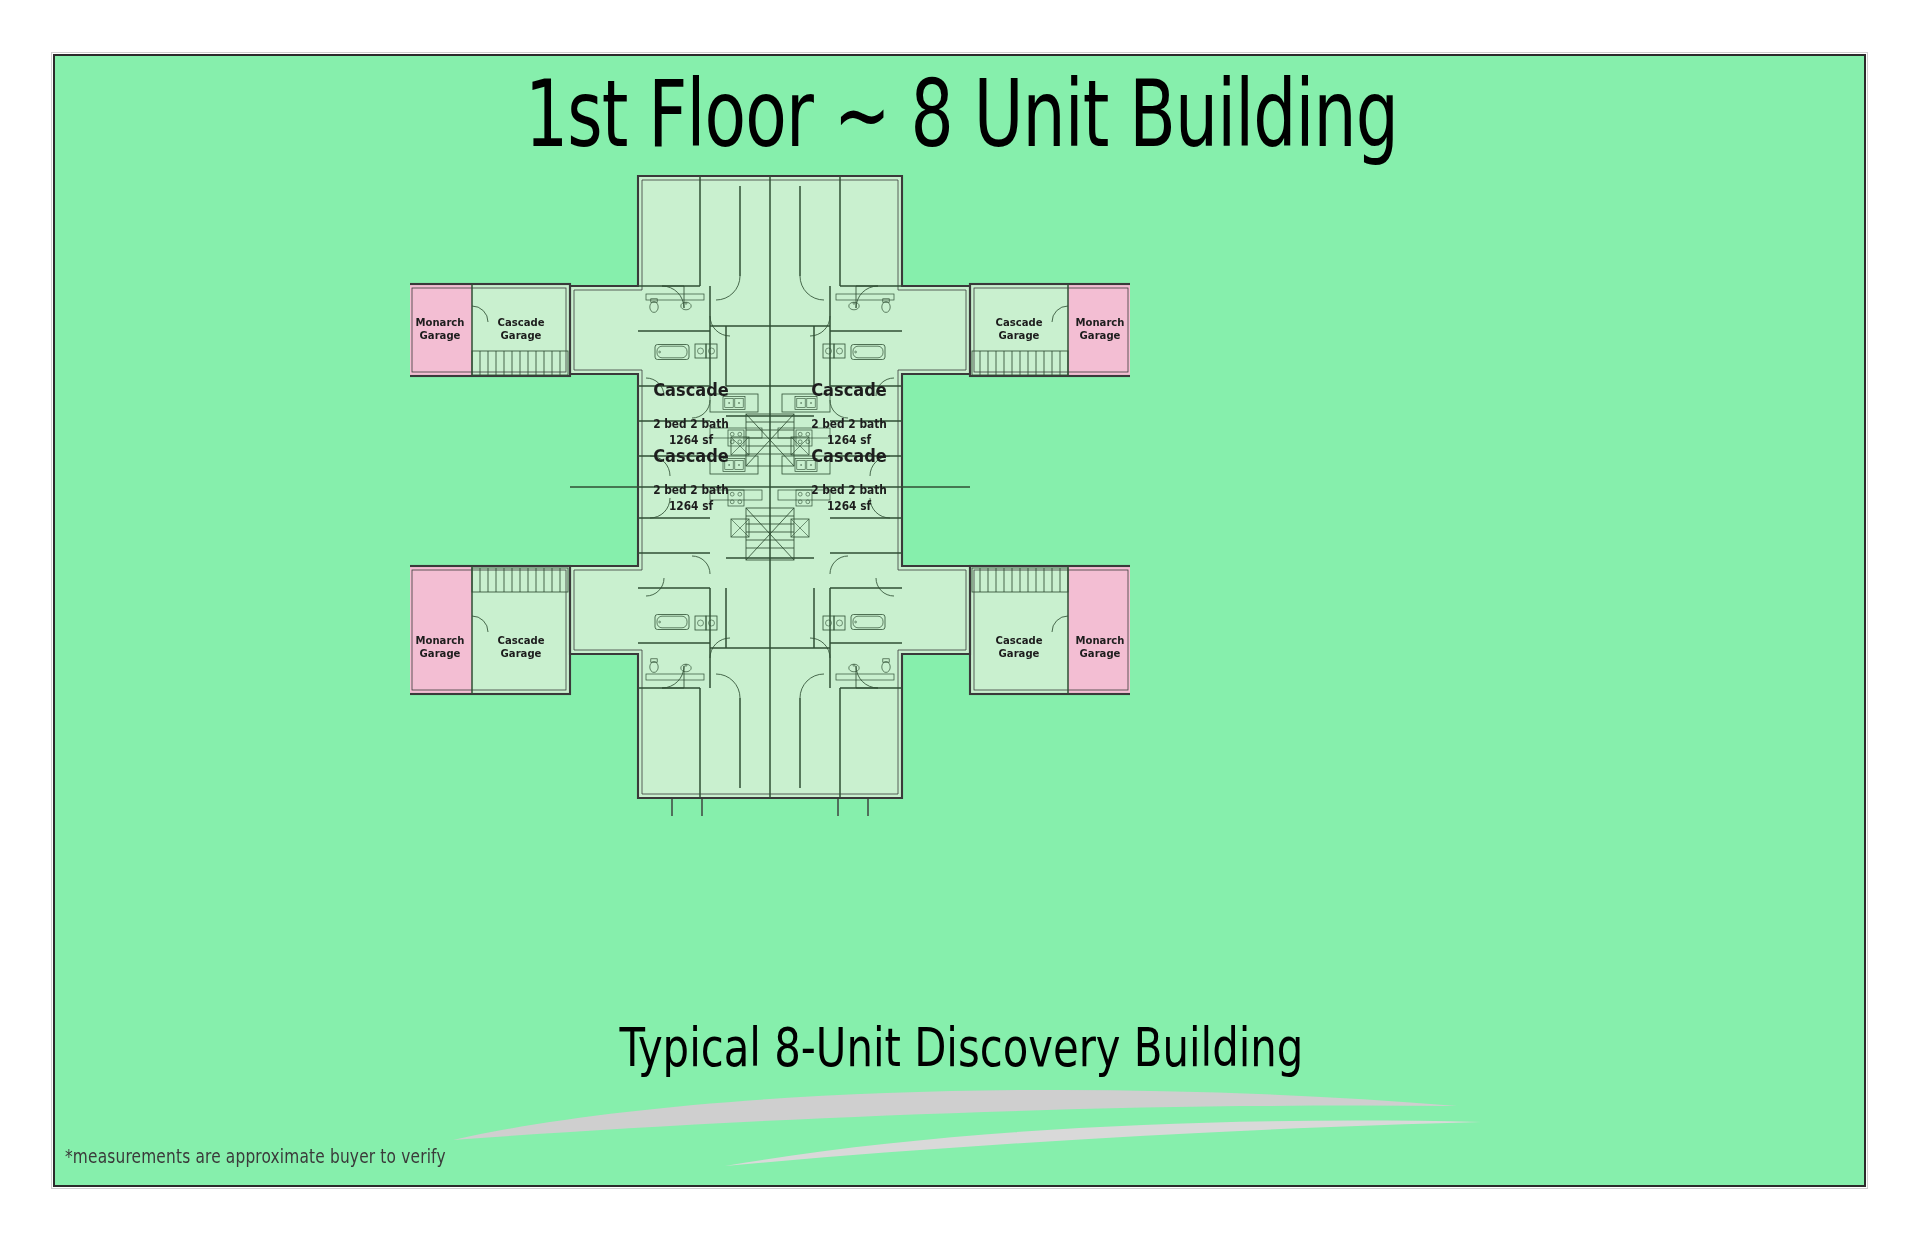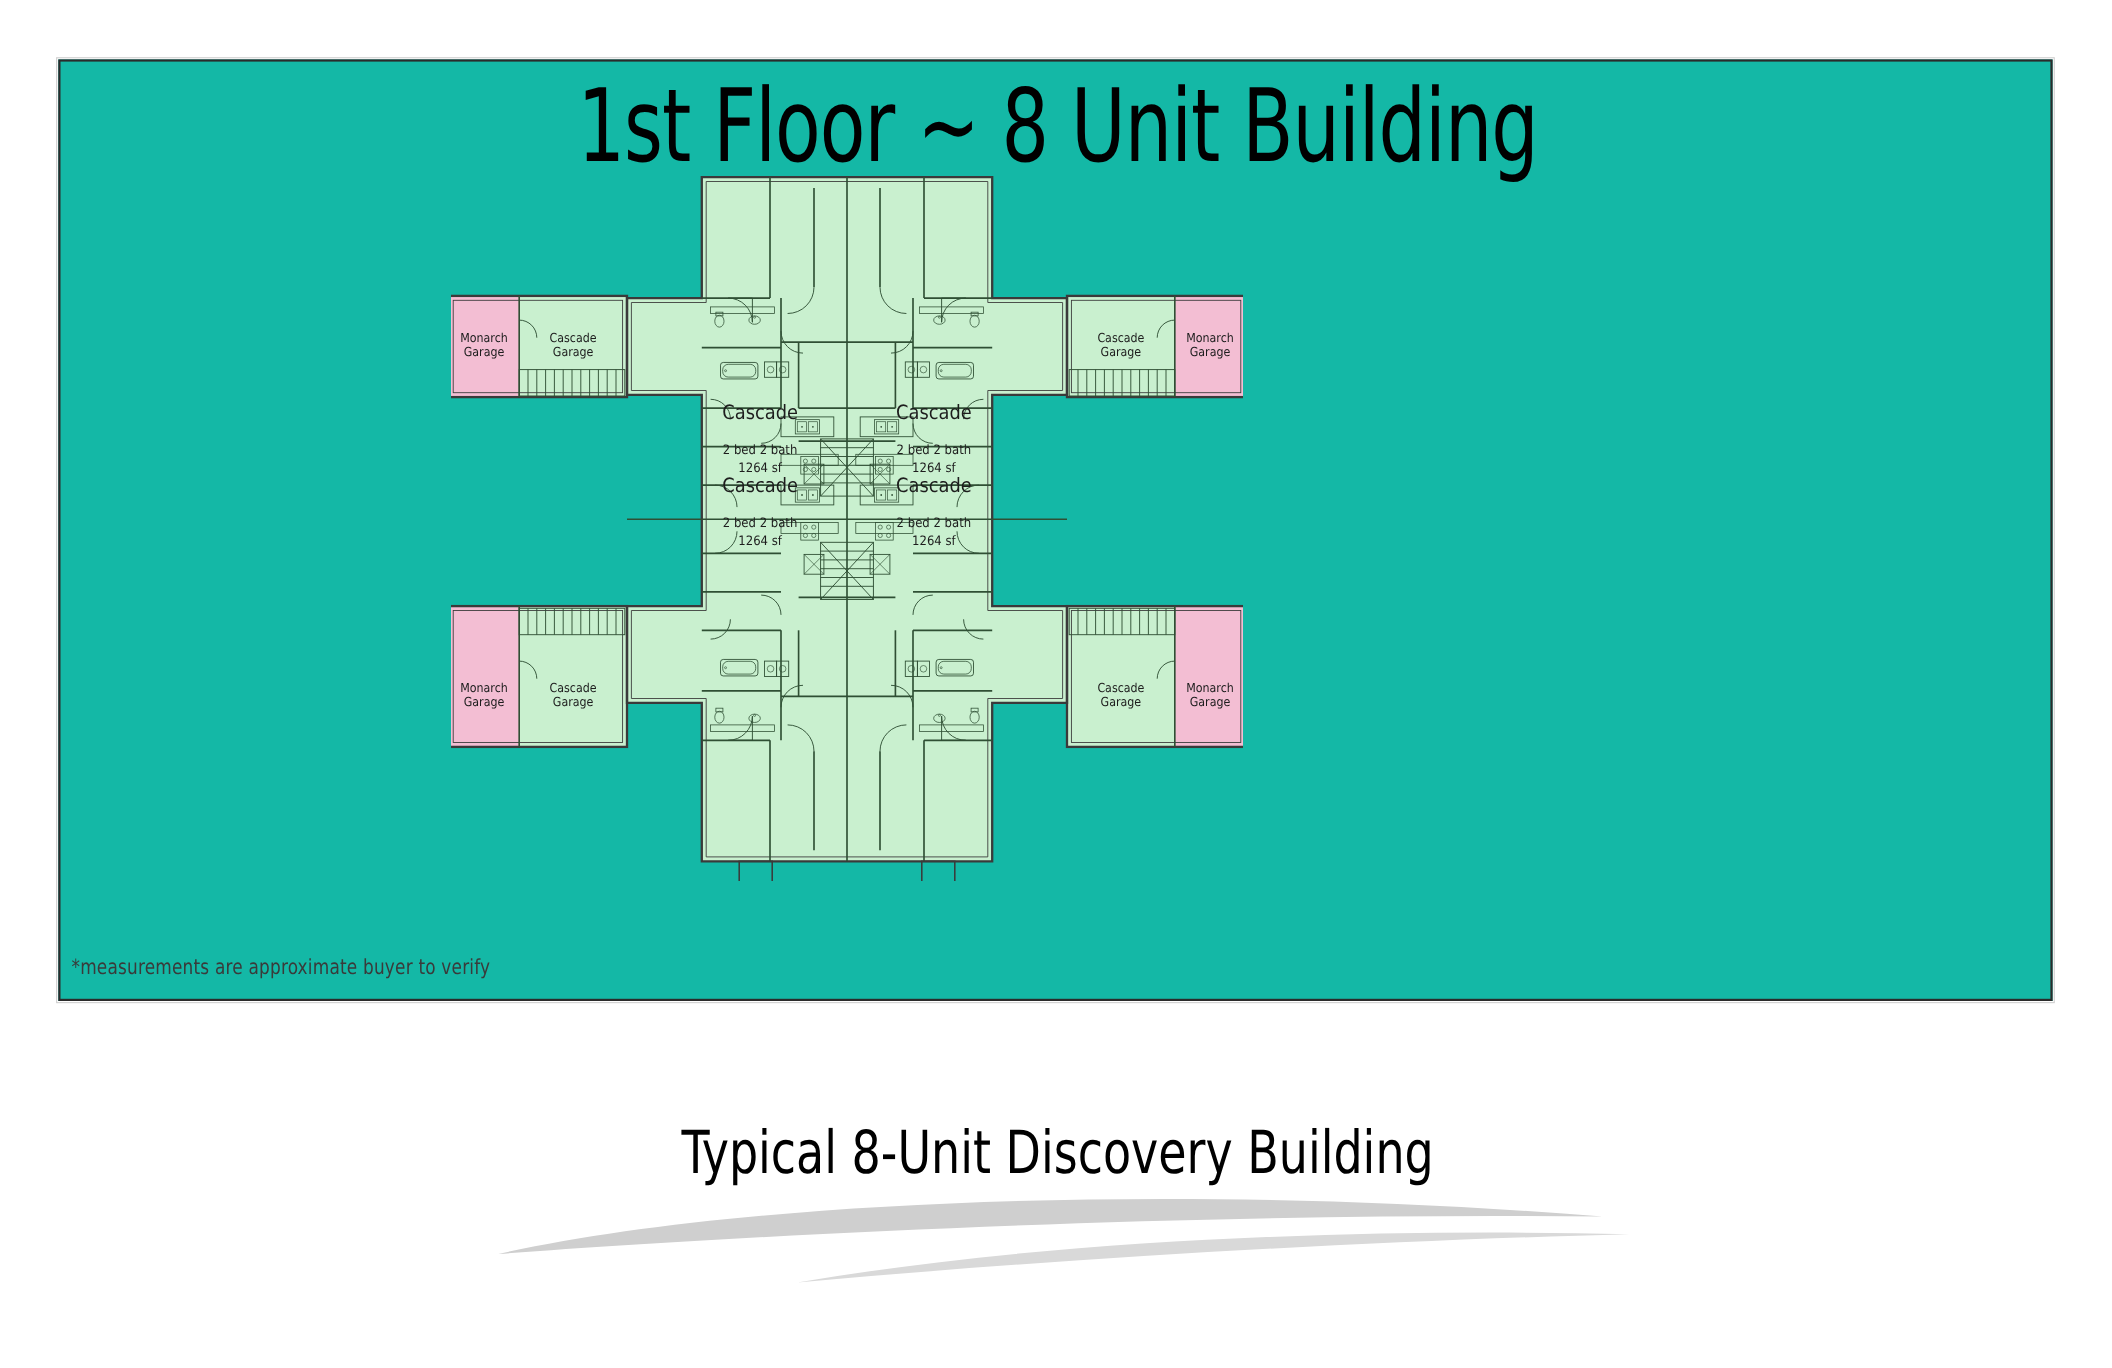--- a/index.html
+++ b/index.html
@@ -12,23 +12,23 @@
   }
   #page {
     position: relative;
     width: 1920px; height: 1244px;
     background: #ffffff;
   }
   
   #sheet-border {
     position: absolute;
     left: 53px; top: 54px;
-    width: 1813px; height: 856px;
+    width: 1813px; height: 1133px;
     border: 2px solid #2b2b2b;
-    background: #14b8a6;
+    background: #86efac;
   }
   #sheet-border::after {
     content: "";
     position: absolute;
     left: -4px; top: -4px;
     width: calc(100% + 6px); height: calc(100% + 6px);
     border: 1px solid #cfcfcf;
     pointer-events: none;
   }
 
@@ -81,22 +81,22 @@
   
   #swoosh {
     position: absolute;
     left: 370px; top: 1022px;
     width: 1060px; height: 90px;
   }
 
   
   #plan-stage {
     position: absolute;
-    left: 355px; top: 85px;
-    width: 720px; height: 660px;
+    left: 355px; top: 100px;
+    width: 720px; height: 660px; font-weight: bold;
   }
   #plan-svg { display: block; width: 720px; height: 660px; }
 
   .rm-label {
     font-family: "DejaVu Sans Condensed", "Liberation Sans Narrow", "Liberation Sans", sans-serif;
     font-stretch: condensed;
     fill: #1d1d1d;
     text-anchor: middle;
   }
   .rm-garage { font-size: 11.2px; }

